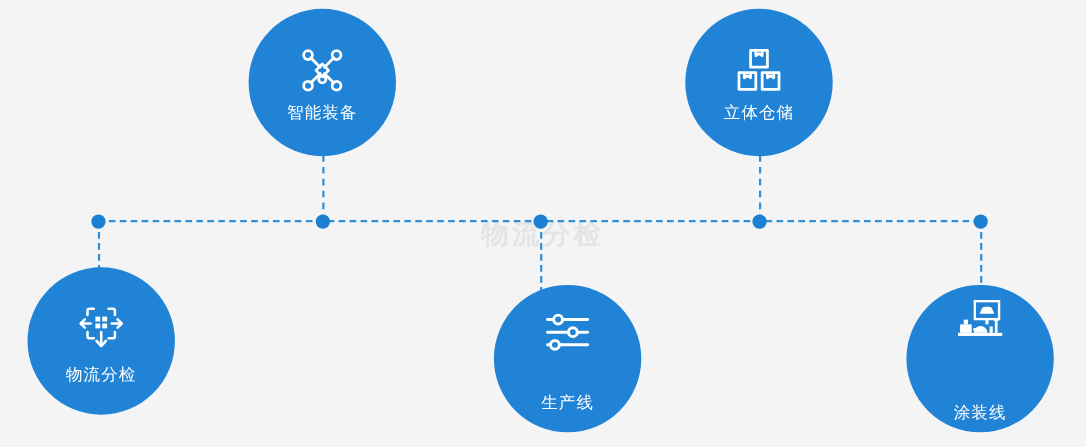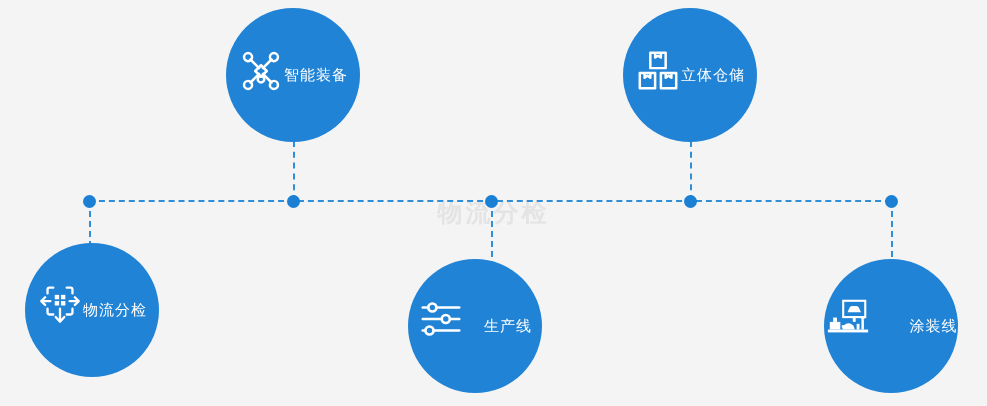--- a/index.html
+++ b/index.html
@@ -64,20 +64,21 @@
   
   .bubble {
     position: absolute;
     width: 134px;
     height: 134px;
     margin-left: -67px;
     margin-top: -67px;
     border-radius: 50%;
     background: #2083d5;
     display: flex;
+    flex-direction: column;
     align-items: center;
     justify-content: center;
     box-sizing: border-box;
   }
   .bubble .glyph {
     width: 46px;
     height: 46px;
     display: block;
     margin-bottom: 8px;
   }
@@ -159,21 +160,21 @@
         <path d="M8.5 18 L4.5 22 L8.5 26"></path>
         <path d="M34 22 H43"></path>
         <path d="M39.5 18 L43.5 22 L39.5 26"></path>
         <path d="M24 30 V43"></path>
         <path d="M19.5 38.5 L24 43.5 L28.5 38.5"></path>
       </svg>
     </span>
     <span class="caption">物流分检</span>
   </div>
 
-  <div class="bubble bottom" style="left:475px; top:326px;gap:20px;">
+  <div class="bubble bottom" style="left:516px; top:326px;gap:20px;">
     <span class="glyph">
       <svg viewBox="0 0 48 48" width="46" height="46" fill="none" stroke="#ffffff" stroke-width="2.8" stroke-linecap="round">
         <line x1="5" y1="12" x2="43" y2="12"></line>
         <circle cx="15" cy="12" r="4.2" fill="#2083d5"></circle>
         <line x1="5" y1="24" x2="43" y2="24"></line>
         <circle cx="29" cy="24" r="4.2" fill="#2083d5"></circle>
         <line x1="5" y1="36" x2="43" y2="36"></line>
         <circle cx="12" cy="36" r="4.2" fill="#2083d5"></circle>
       </svg>
     </span>

